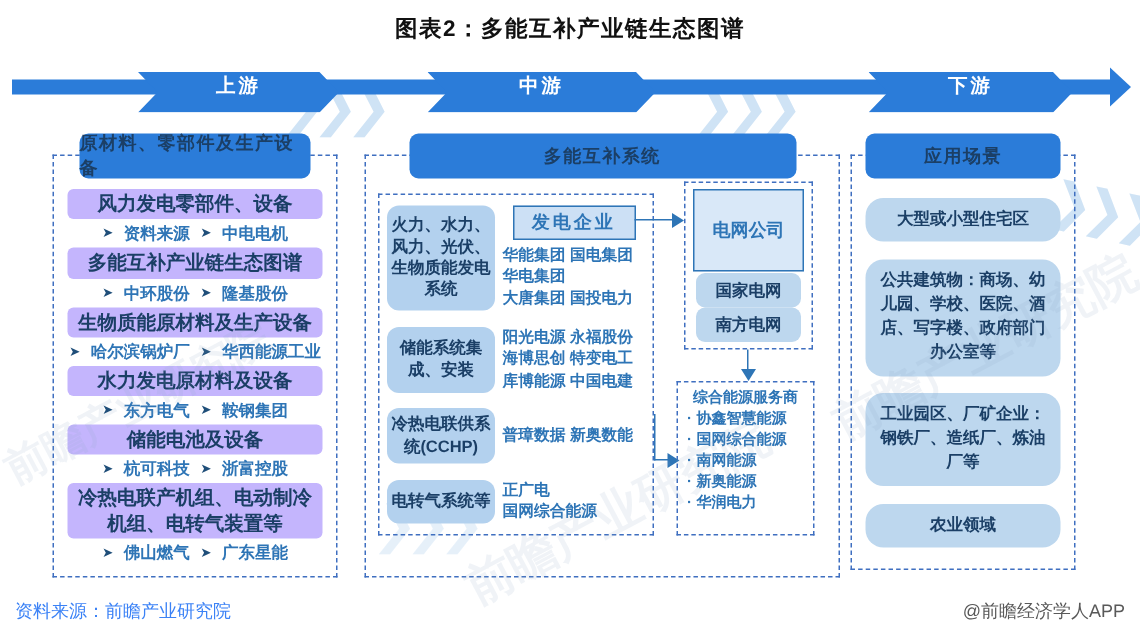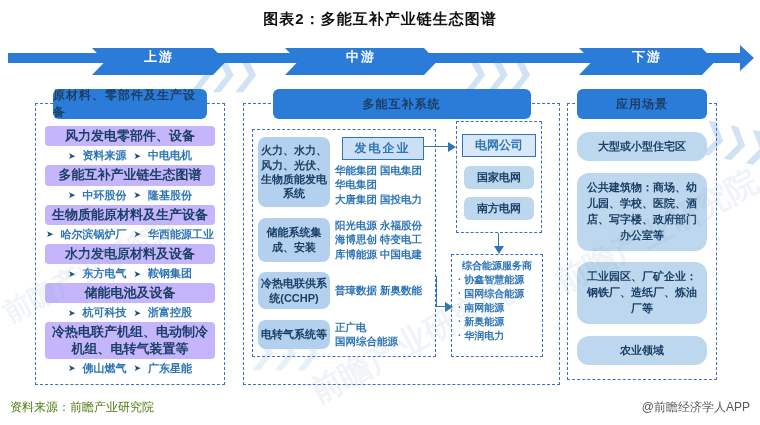--- a/index.html
+++ b/index.html
@@ -68,21 +68,21 @@
     width:82px; margin:0 auto 3px; border:1.2px solid #2E75B6; background:#CCE0F5;
     color:#2E75B6; font-size:12px; font-weight:bold; text-align:center; padding:2px 0; letter-spacing:2px;
   }
   
   .grid-group {
     position:absolute; left:212px; top:17px; width:86px; height:112px;
     border:1.5px dashed #3F6FC0; display:flex; flex-direction:column; justify-content:space-evenly; align-items:center; padding:3px;
   }
   .grid-header {
     width:74px; border:1.2px solid #2E75B6; background:#D9E8F8; color:#2E75B6;
-    font-weight:bold; font-size:12px; text-align:center; padding:2px 0;
+    font-weight:bold; font-size:12px; text-align:center; padding:18px 0;
   }
   .grid-item {
     width:70px; background:#BDD7EE; border-radius:6px; color:#1B3F66;
     font-weight:bold; font-size:11px; text-align:center; padding:4px 0;
   }
   
   .svc-group {
     position:absolute; left:207px; top:150px; width:92px; height:103px;
     border:1.5px dashed #3F6FC0; padding:3px 4px;
   }
@@ -96,21 +96,21 @@
   .c3v { position:absolute; left:192px; top:172px; height:31px; border-left:1.6px solid #2E75B6; }
   .c3z { position:absolute; left:192px; top:202px; width:12px; border-top:1.6px solid #2E75B6; }
   .c3h { position:absolute; left:201px; top:198px; border-left:8px solid #2E75B6; border-top:5px solid transparent; border-bottom:5px solid transparent; }
   
   .ds-body { position:absolute; inset:0; padding:22px 9px 8px; display:flex; flex-direction:column; justify-content:space-evenly; gap:6px; }
   .ds-item {
     background:#BDD7EE; border-radius:12px; color:#1B3F66; font-weight:bold; font-size:11px;
     text-align:center; display:flex; align-items:center; justify-content:center; padding:7px 8px; line-height:1.45;
   }
   
-  .footer-src    { position:absolute; left:10px;  bottom:9px; font-size:12px; color:#4d7c0f; z-index:7; }
+  .footer-src    { position:absolute; left:10px;  bottom:9px; font-size:12px; color:#3b82f6; z-index:7; }
   .footer-credit { position:absolute; right:10px; bottom:9px; font-size:12px; color:#595959; z-index:7; }
   
   .wm { position:absolute; pointer-events:none; user-select:none; white-space:nowrap; }
   .wm-chev { z-index:0; color:#CFE3F5; font-size:34px; font-weight:bold; letter-spacing:-6px; transform:skewX(-8deg); }
   .wm-text { z-index:6; color:#8FA7C4; opacity:.13; font-weight:bold; transform:rotate(-28deg); }
 </style>
 </head>
 <body>
 
 <div class="stage">

